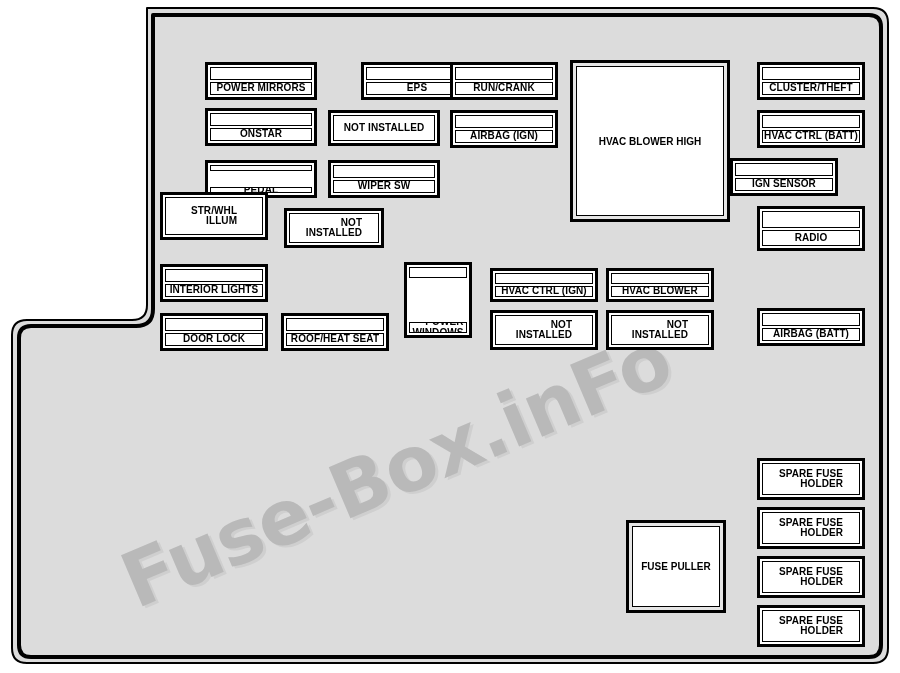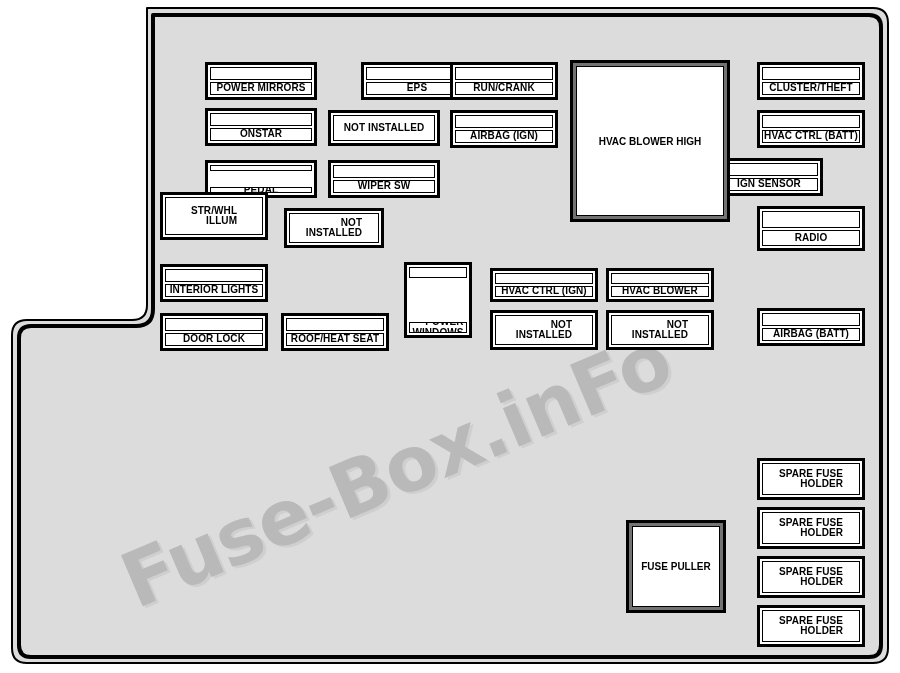--- a/index.html
+++ b/index.html
@@ -73,21 +73,21 @@
   .slot .cell.blank { }
 
   
   .slot.single { }
 
   
   .bigblock {
     position: absolute;
     box-sizing: border-box;
     border: 3px solid #000;
-    background: #737373;
+    background: #e5e5e5;
     padding: 3px;
   }
   .bigblock .inner {
     box-sizing: border-box;
     width: 100%;
     height: 100%;
     border: 1.5px solid #000;
     background: #ffffff;
     display: flex;
     align-items: center;
@@ -170,21 +170,21 @@
         <div class="cell">AIRBAG (IGN)</div>
       </div>
       <div class="slot" style="left: 757px; top: 62px; width: 108px; height: 38px;">
         <div class="cell blank"></div>
         <div class="cell">CLUSTER/THEFT</div>
       </div>
       <div class="slot" style="left: 757px; top: 110px; width: 108px; height: 38px;">
         <div class="cell blank"></div>
         <div class="cell">HVAC CTRL (BATT)</div>
       </div>
-      <div class="slot" style="left: 715px; top: 158px; width: 108px; height: 38px;">
+      <div class="slot" style="left: 730px; top: 158px; width: 108px; height: 38px;">
         <div class="cell blank"></div>
         <div class="cell">IGN SENSOR</div>
       </div>
       <div class="slot" style="left: 757px; top: 206px; width: 108px; height: 45px;">
         <div class="cell blank"></div>
         <div class="cell">RADIO</div>
       </div>
       <div class="slot single" style="left: 160px; top: 192px; width: 108px; height: 48px;">
         <div class="cell">STR/WHL
 ILLUM</div>

